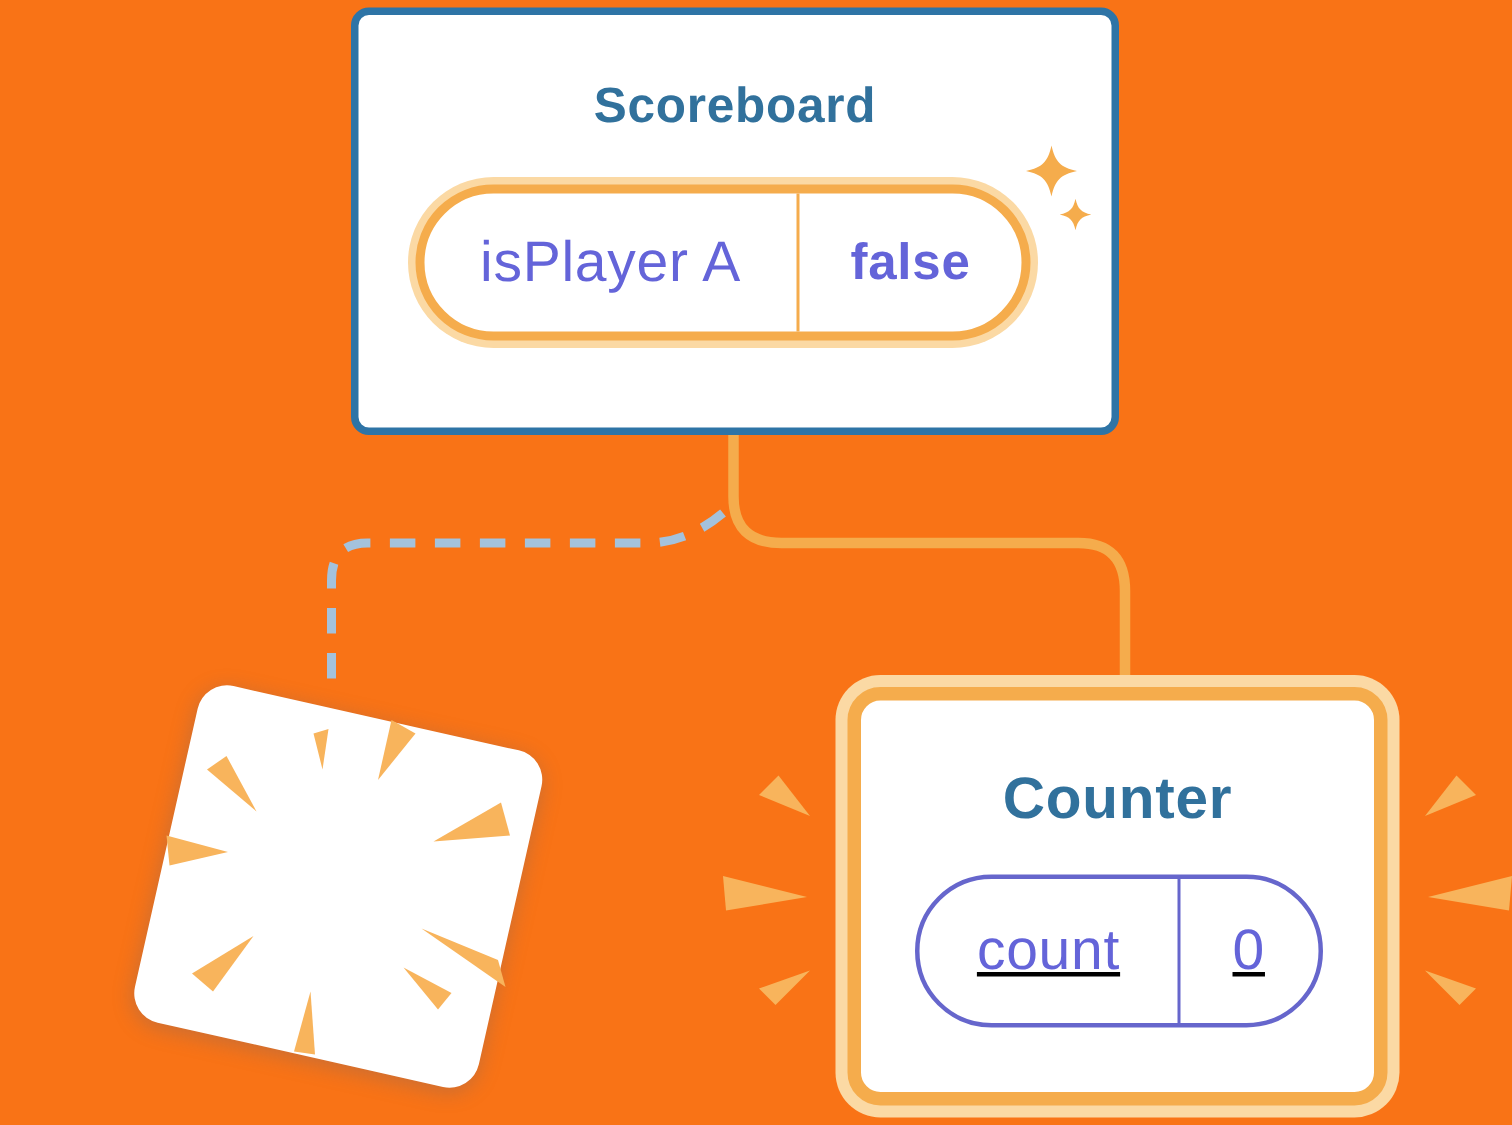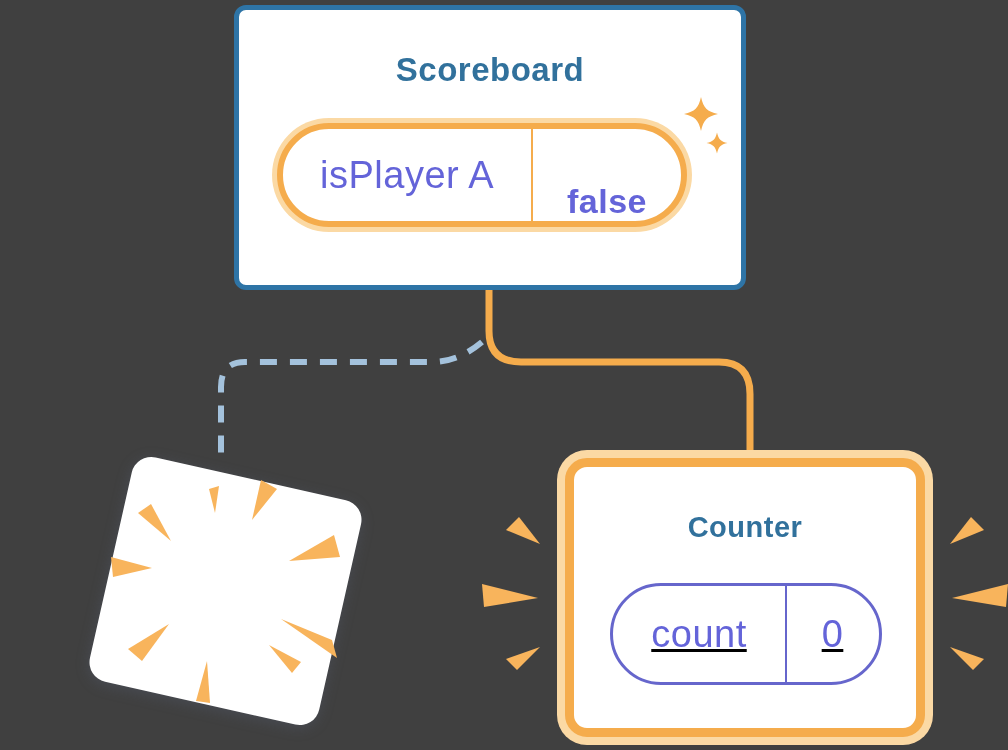--- a/index.html
+++ b/index.html
@@ -9,21 +9,21 @@
     --c-orange:#F5AC4C;
     --c-orange_light:#FBD9A4;
     --c-dashed_blue:#A4C2DC;
     --c-burst_orange:#F8B45C;
     --c-pill_purple_border:#6666CC;
     --c-card_bg:#FFFFFF;
   }
   html,body{margin:0;padding:0;background:#fff;}
   .stage{
     position:relative;width:1008px;height:750px;overflow:hidden;
-    font-family:"Liberation Sans",sans-serif;background:#404040;
+    font-family:"Liberation Sans",sans-serif;background:#f97316;
   }
   .layer{position:absolute;left:0;top:0;width:1008px;height:750px;}
   .layer.under{z-index:1;}
   .layer.over{z-index:3;pointer-events:none;}
   .card{position:absolute;background:var(--c-card_bg);z-index:2;box-sizing:border-box;}
   .scoreboard-card{
     left:234px;top:5px;width:512px;height:285px;
     border:5px solid var(--c-blue_border);border-radius:12px;
   }
   .card-title{
@@ -34,35 +34,35 @@
   .state-pill{
     position:absolute;display:flex;align-items:stretch;background:#fff;box-sizing:content-box;
   }
   .pill-orange{
     left:277px;top:123px;width:398px;height:92px;
     border:6px solid var(--c-orange);border-radius:60px;
     box-shadow:0 0 0 5px var(--c-orange_light);
   }
   .pill-cell{display:flex;align-items:center;justify-content:center;}
   .pill-orange .cell-name{width:248px;}
-  .pill-orange .cell-value{width:148px;align-items:flex-end;}
+  .pill-orange .cell-value{width:148px;}
   .pill-orange .pill-divider{width:2px;background:var(--c-orange);}
   .state-name{color:var(--c-purple);font-size:38px;letter-spacing:.5px;}
   .state-value{color:var(--c-purple);font-size:34px;font-weight:700;letter-spacing:.5px;}
   .tilted-card{
     left:108px;top:476px;width:235px;height:230px;
     border-radius:20px;transform:rotate(12.7deg);
     box-shadow:0 3px 14px rgba(90,100,125,.32);
   }
   .counter-card{
     left:565px;top:458px;width:360px;height:279px;
     border:9px solid var(--c-orange);border-radius:22px;
     box-shadow:0 0 0 8px var(--c-orange_light);
   }
-  .counter-card .card-title{margin-top:44px;font-size:29px;}
+  .counter-card .card-title{margin-top:44px;font-size:39px;}
   .pill-purple{
     left:610px;top:583px;width:266px;height:96px;
     border:3px solid var(--c-pill_purple_border);border-radius:52px;
     z-index:2;
   }
   .pill-purple .cell-name{width:172px;}
   .pill-purple .cell-value{width:91px;}
   .pill-purple .pill-divider{width:2px;background:var(--c-pill_purple_border);}
   svg .solid-line{stroke:var(--c-orange);stroke-width:7;fill:none;}
   svg .dashed-line{stroke:var(--c-dashed_blue);stroke-width:6;fill:none;stroke-dasharray:17 13;}

